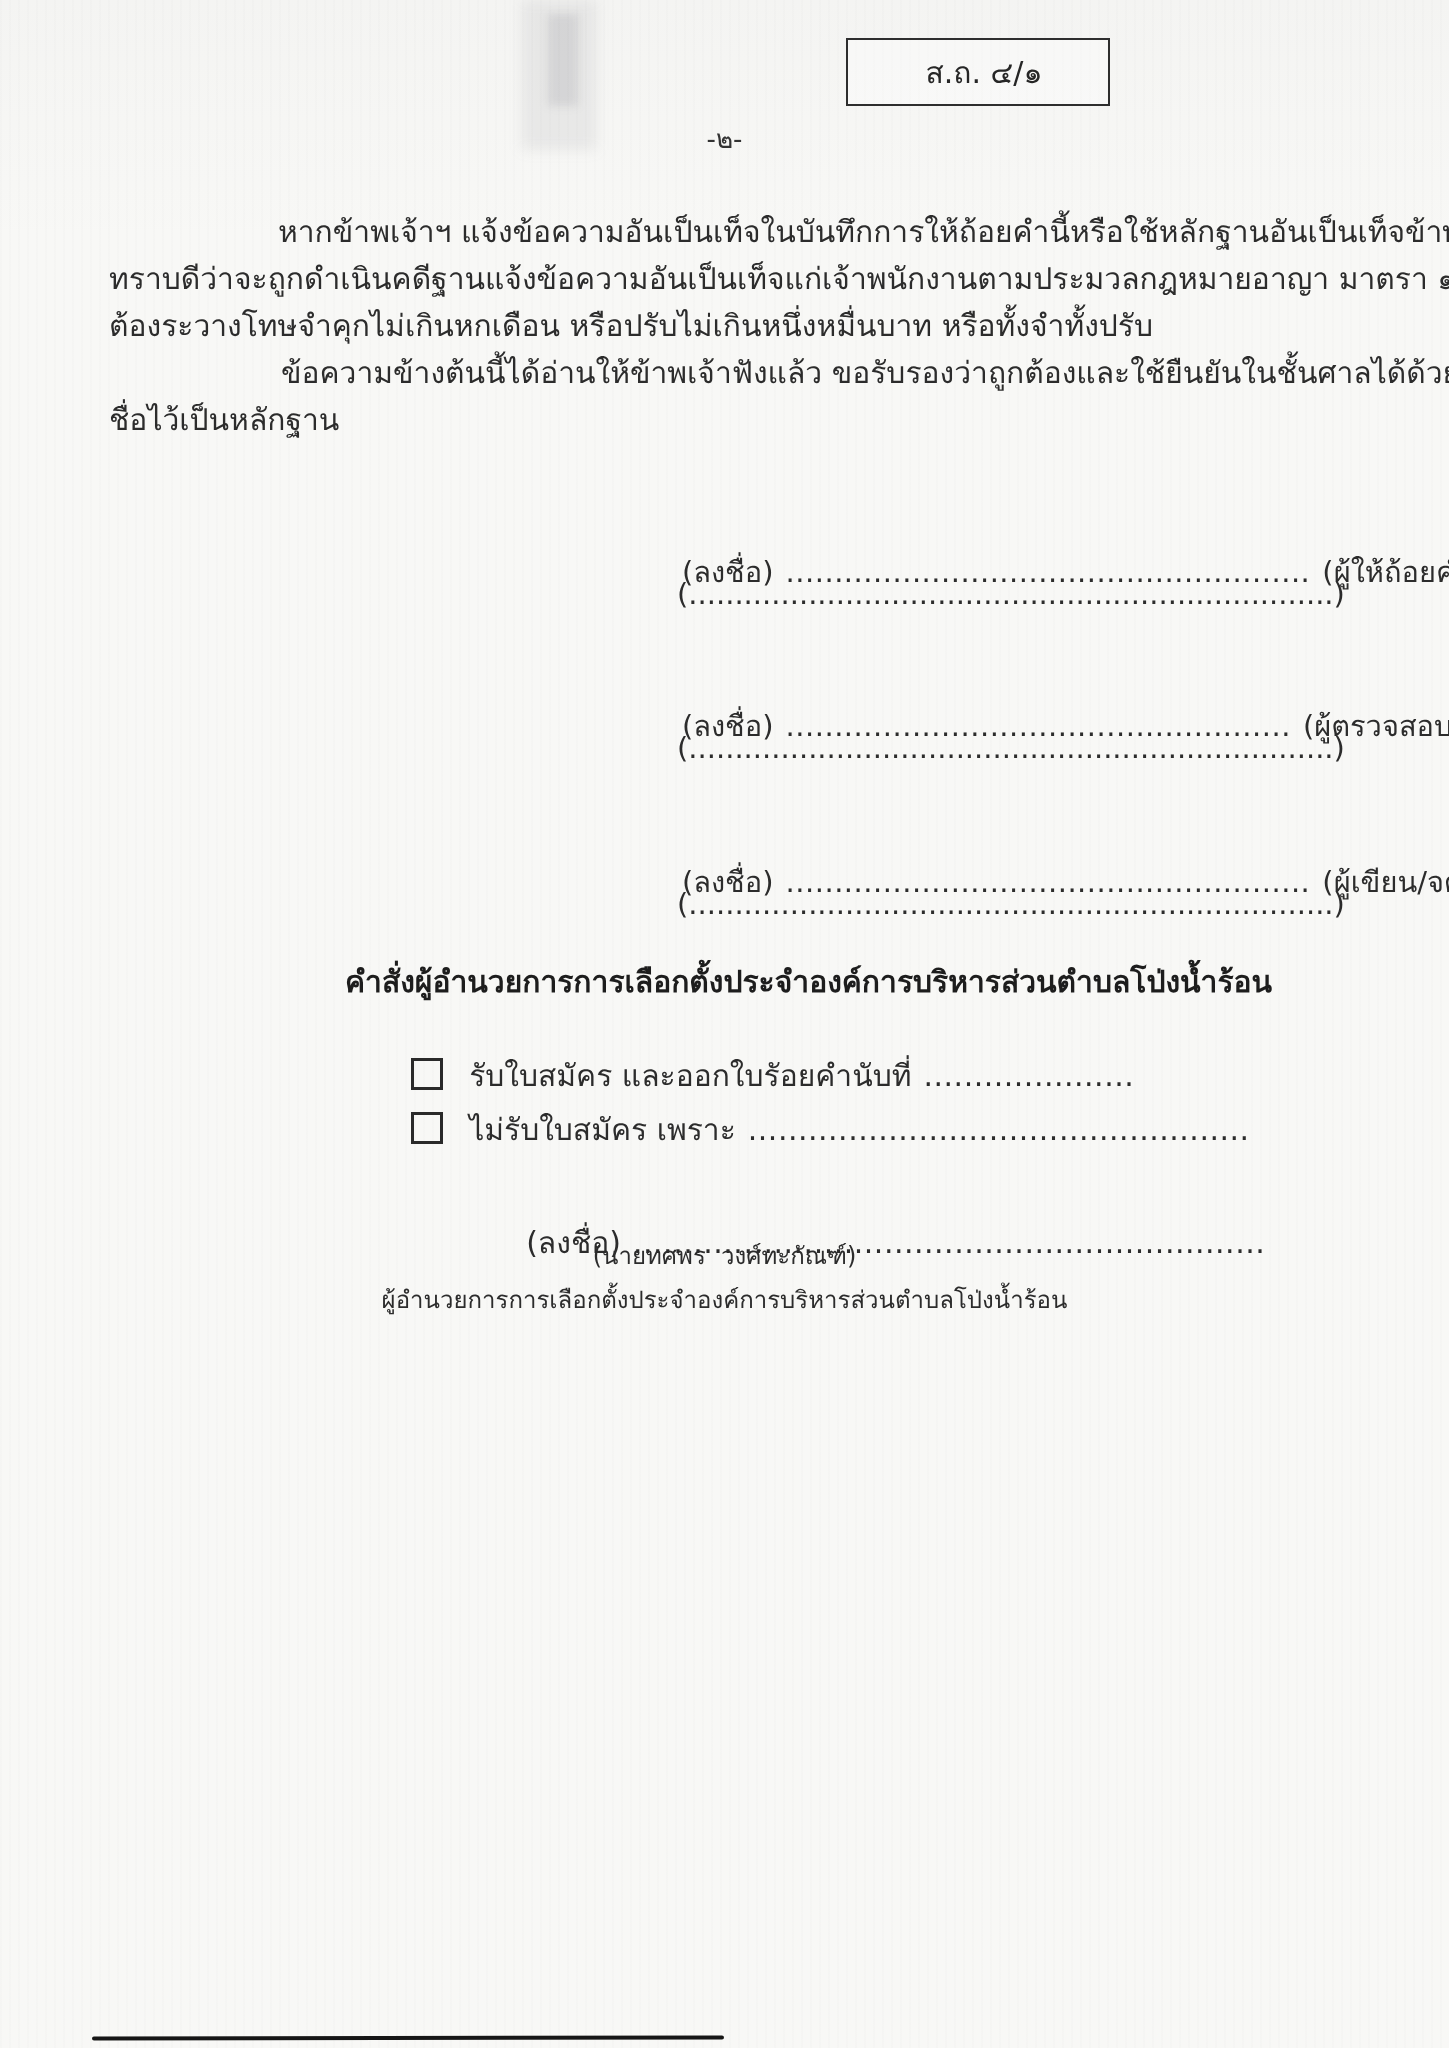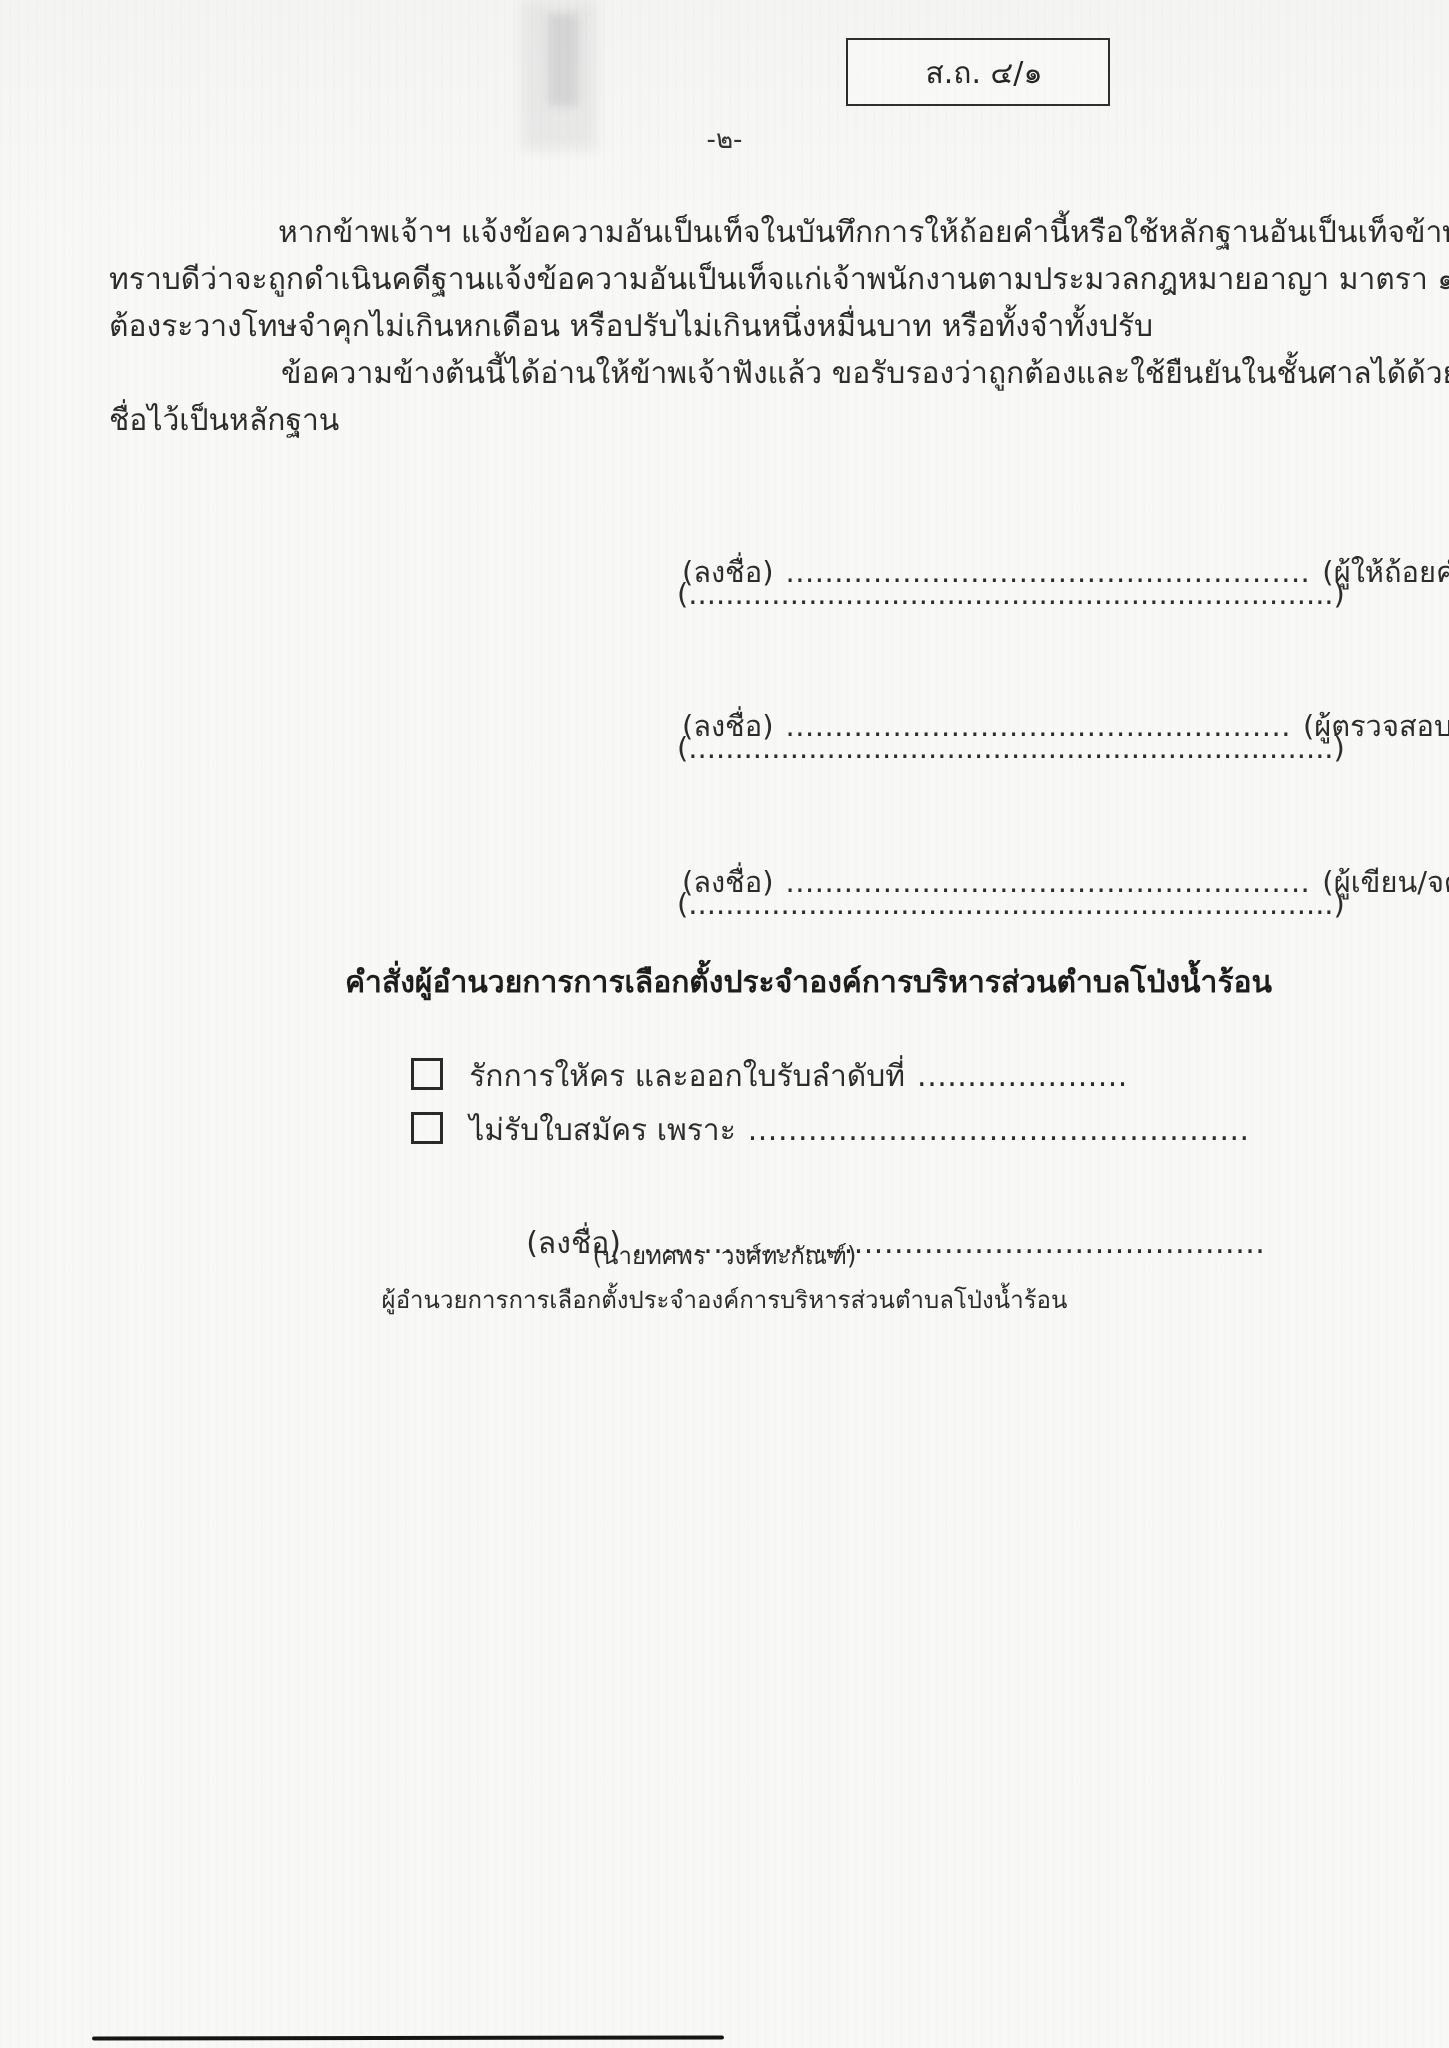--- a/index.html
+++ b/index.html
@@ -98,21 +98,21 @@
   <div class="line" style="top:728px; left:677px; font-size:29px;">(......................................................................)</div>
 
   <div class="line" style="top:822px; left:645px; font-size:29px;">
     <span>(ลงชื่อ)</span><span class="dots">......................................................</span><span>(ผู้เขียน/จด/อ่าน)</span>
   </div>
   <div class="line" style="top:884px; left:677px; font-size:29px;">(......................................................................)</div>
 
   <div class="line heading" style="top:962px; left:345px;text-align:center;">คำสั่งผู้อำนวยการการเลือกตั้งประจำองค์การบริหารส่วนตำบลโป่งน้ำร้อน</div>
 
   <div class="line" style="top:1016px; left:373px;">
-    <span class="checkbox"></span><span>รักการใหัคร และออกใบรับลำดับที่</span><span class="dots">.....................</span>
+    <span class="checkbox"></span><span>รับใบสมัคร และออกใบรัอยคำนับที่</span><span class="dots">.....................</span>
   </div>
   <div class="line" style="top:1070px; left:373px;">
     <span class="checkbox"></span><span>ไม่รับใบสมัคร เพราะ</span><span class="dots">..................................................</span>
   </div>
 
   <div class="line" style="top:1183px; left:488px;">
     <span>(ลงชื่อ)</span><span class="dots">...............................................................</span>
   </div>
   <div class="center" style="top:1236px;">(นายทศพร  วงศ์ทะกัณฑ์)</div>
   <div class="center" style="top:1280px;">ผู้อำนวยการการเลือกตั้งประจำองค์การบริหารส่วนตำบลโป่งน้ำร้อน</div>

